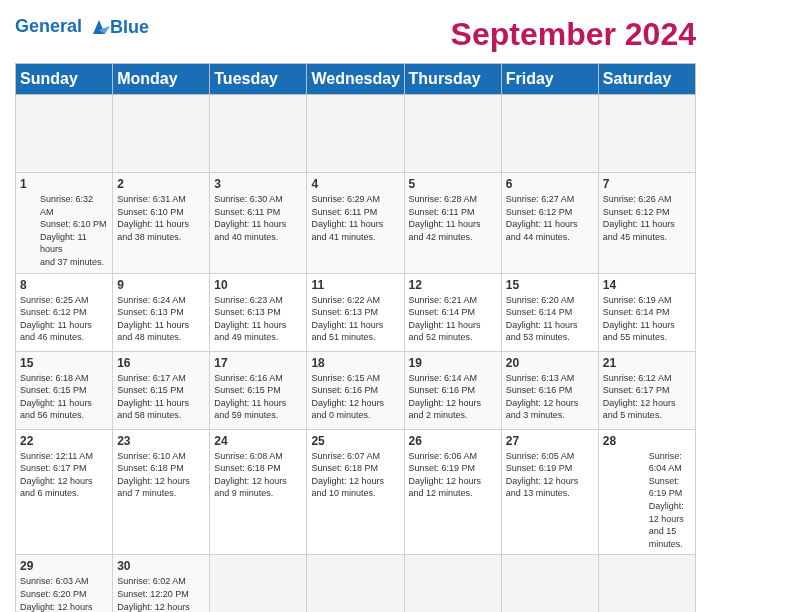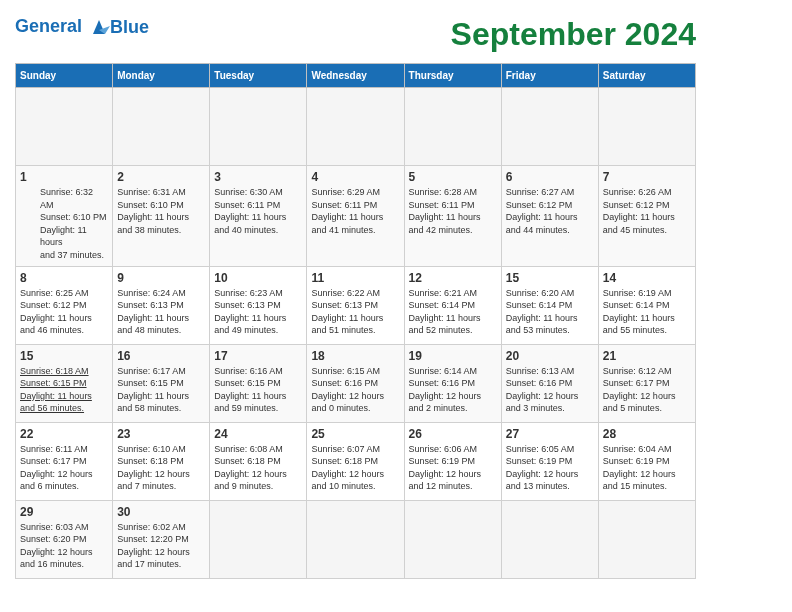--- a/index.html
+++ b/index.html
@@ -23,35 +23,35 @@
     .logo {
       display: flex;
       align-items: center;
     }
     .title-block {
       text-align: right;
     }
     .month-title {
       font-size: 32px;
       font-weight: bold;
-      color: #15803d;
+      color: #be185d;
     }
     .location {
       font-size: 15px;
       color: #555;
     }
     table {
       width: 100%;
       border-collapse: collapse;
       table-layout: fixed;
     }
     th {
       background-color: #1a6eb5;
       color: #fff;
-      font-size: 10px;
+      font-size: 16px;
       font-weight: bold;
       padding: 6px 4px;
       text-align: left;
       border: 1px solid #c0c0c0;
     }
     td {
       vertical-align: top;
       padding: 4px 4px;
       border: 1px solid #d0d0d0;
       font-size: 9.5px;
@@ -221,21 +221,21 @@
             <span class="day-num">14</span>
             <div class="cell-text" style="white-space: pre-line;">Sunrise: 6:19 AM
 Sunset: 6:14 PM
 Daylight: 11 hours
 and 55 minutes.</div>
           </td>
         </tr>
         <tr>
           <td>
             <span class="day-num">15</span>
-            <div class="cell-text" style="white-space: pre-line; text-decoration: underline;">Sunrise: 6:18 AM
+            <div class="cell-text" style="white-space: pre-line;">Sunrise: 6:18 AM
 Sunset: 6:15 PM
 Daylight: 11 hours
 and 56 minutes.</div>
           </td>
           <td>
             <span class="day-num">16</span>
             <div class="cell-text" style="white-space: pre-line;">Sunrise: 6:17 AM
 Sunset: 6:15 PM
 Daylight: 11 hours
 and 58 minutes.</div>
@@ -272,21 +272,21 @@
             <span class="day-num">21</span>
             <div class="cell-text" style="white-space: pre-line;">Sunrise: 6:12 AM
 Sunset: 6:17 PM
 Daylight: 12 hours
 and 5 minutes.</div>
           </td>
         </tr>
         <tr>
           <td>
             <span class="day-num">22</span>
-            <div class="cell-text" style="white-space: pre-line;">Sunrise: 6:11 AM
+            <div class="cell-text" style="white-space: pre-line;">Sunrise: 12:11 AM
 Sunset: 6:17 PM
 Daylight: 12 hours
 and 6 minutes.</div>
           </td>
           <td>
             <span class="day-num">23</span>
             <div class="cell-text" style="white-space: pre-line;">Sunrise: 6:10 AM
 Sunset: 6:18 PM
 Daylight: 12 hours
 and 7 minutes.</div>
@@ -314,21 +314,21 @@
           </td>
           <td>
             <span class="day-num">27</span>
             <div class="cell-text" style="white-space: pre-line;">Sunrise: 6:05 AM
 Sunset: 6:19 PM
 Daylight: 12 hours
 and 13 minutes.</div>
           </td>
           <td>
             <span class="day-num">28</span>
-            <div class="cell-text" style="white-space: pre-line;">Sunrise: 6:04 AM
+            <div class="cell-text" style="white-space: pre-line; margin-left: 46px;">Sunrise: 6:04 AM
 Sunset: 6:19 PM
 Daylight: 12 hours
 and 15 minutes.</div>
           </td>
         </tr>
         <tr>
           <td>
             <span class="day-num">29</span>
             <div class="cell-text" style="white-space: pre-line;">Sunrise: 6:03 AM
 Sunset: 6:20 PM

